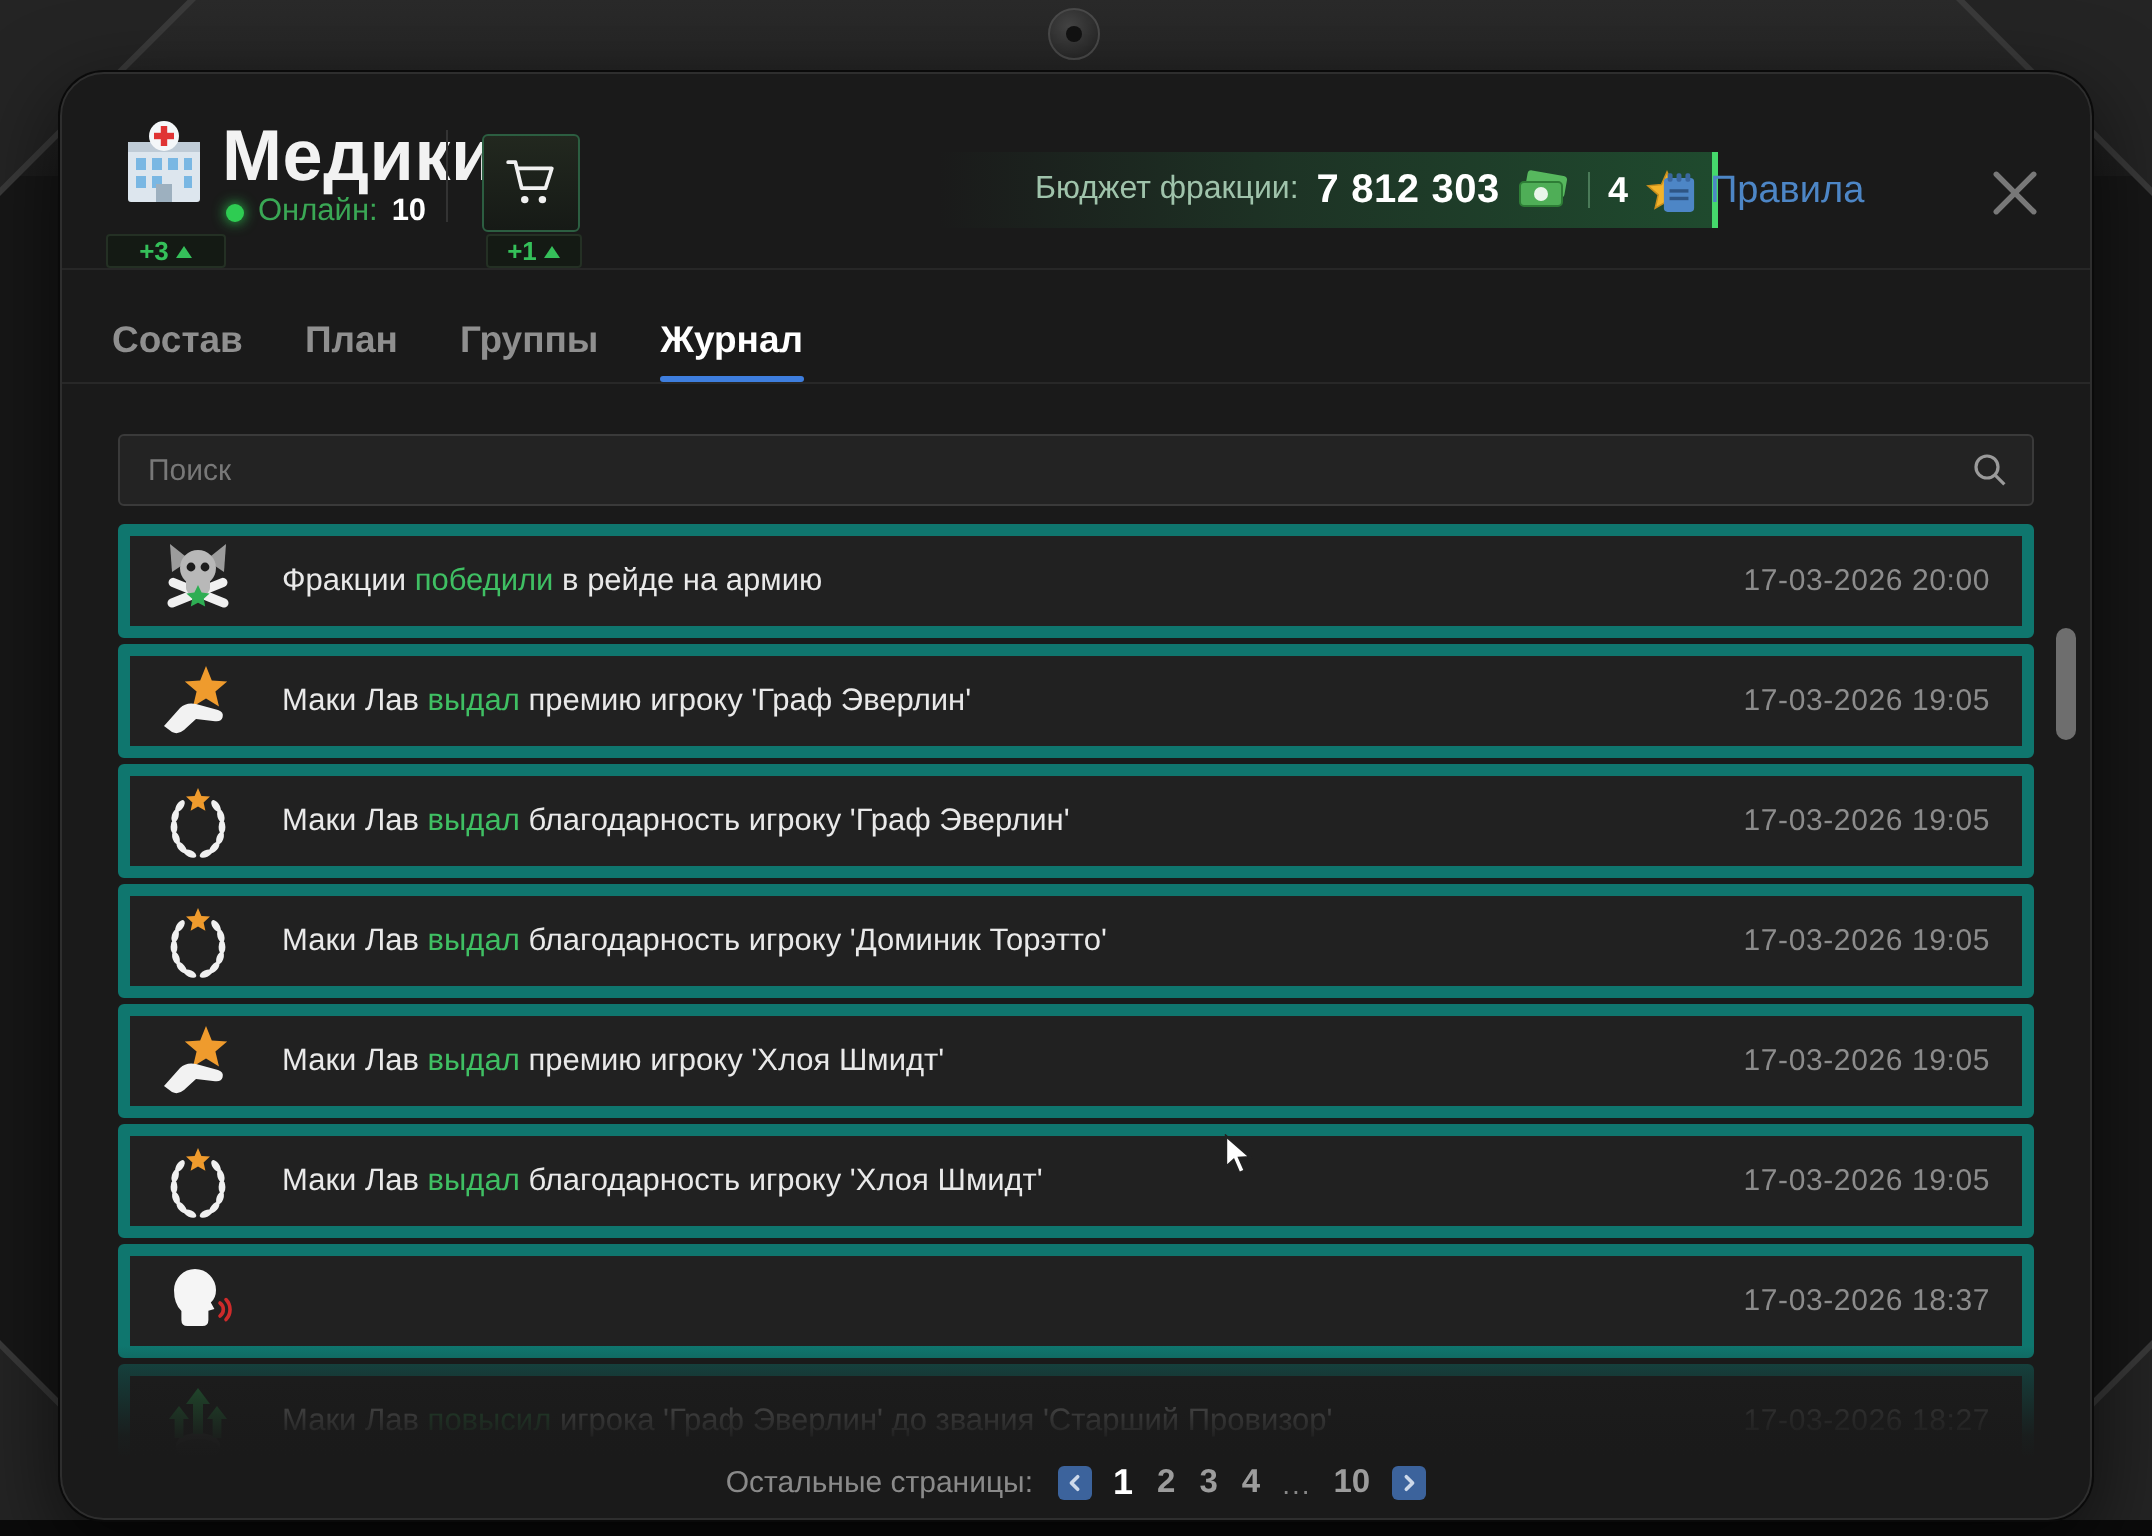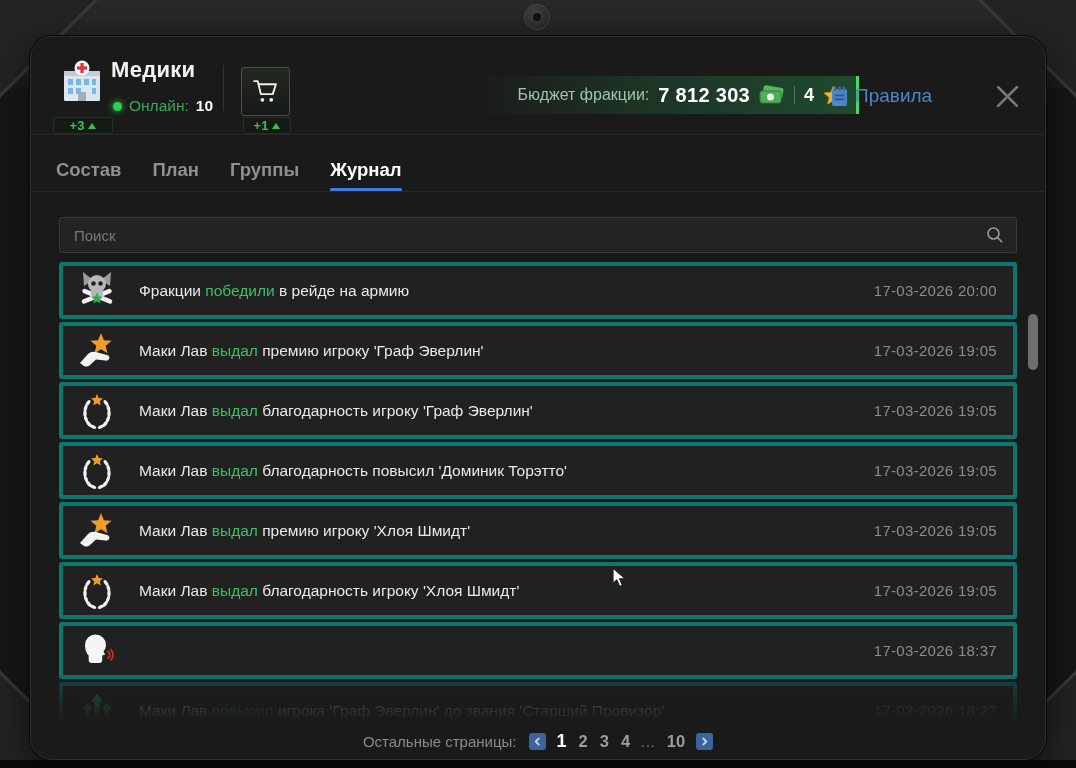--- a/index.html
+++ b/index.html
@@ -23,21 +23,21 @@
     border:1px solid #2e2e2e;border-radius:22px;box-shadow:0 0 0 1px #0a0a0a,0 14px 44px rgba(0,0,0,.65);overflow:hidden;}
 
   
   .hosp-icon{position:absolute;left:28px;top:22px;width:46px;height:46px;}
   .lvl-badge{position:absolute;display:flex;align-items:center;justify-content:center;gap:4px;
     width:60px;height:17px;background:#141a14;border:1px solid #243024;border-radius:2px;
     color:#35c05a;font-weight:bold;font-size:13px;}
   .lvl-badge .tri{width:0;height:0;border-left:4px solid transparent;border-right:4px solid transparent;border-bottom:6px solid #35c05a;display:inline-block;}
   .badge-faction{left:22px;top:80px;}
   .badge-cart{left:212px;top:80px;width:48px;}
-  .f-title{position:absolute;left:80px;top:20px;font-size:22px;font-weight:bold;color:#f2f2f2;letter-spacing:.3px;}
+  .f-title{position:absolute;left:80px;top:20px;font-size:36px;font-weight:bold;color:#f2f2f2;letter-spacing:.3px;}
   .online-row{position:absolute;left:82px;top:60px;display:flex;align-items:center;gap:7px;font-size:15.5px;}
   .online-dot{width:9px;height:9px;border-radius:50%;background:#2ecc52;box-shadow:0 0 7px #2ecc52;}
   .online-label{color:#3aa855;}
   .online-count{color:#fff;font-weight:bold;}
   .vdiv{position:absolute;left:192px;top:28px;width:1px;height:46px;background:#333;}
   .cart-btn{position:absolute;left:210px;top:30px;width:49px;height:49px;background:linear-gradient(#22281f,#161a16);
     border:1px solid #2c5e41;border-radius:3px;display:flex;align-items:center;justify-content:center;cursor:pointer;padding:0;}
   .budget{position:absolute;top:39px;right:186px;width:390px;height:38px;display:flex;align-items:center;justify-content:flex-end;
     gap:9px;padding-right:12px;border-right:3px solid #45d96c;
     background:linear-gradient(90deg,rgba(32,72,46,0) 0%,rgba(32,72,46,.55) 45%,#1f4a2e 100%);}
@@ -57,21 +57,21 @@
   .tabs-divider{position:absolute;left:0;top:154px;width:100%;height:1px;background:#282828;}
 
   
   .search-box{position:absolute;left:28px;top:180px;width:958px;height:36px;background:#232323;border:1px solid #3a3a3a;border-radius:3px;display:flex;align-items:center;}
   .search-box input{flex:1;background:transparent;border:none;outline:none;color:#ddd;font-size:15px;padding:0 14px;font-family:"Liberation Sans",sans-serif;}
   .search-box input::placeholder{color:#787878;}
   .search-ic{margin-right:12px;display:flex;}
 
   
   .log{position:absolute;left:28px;top:225px;width:958px;height:466px;overflow:hidden;}
-  .log-row{height:57px;margin-bottom:3px;background:#212121;border:4px solid #0f766e;border-radius:3px;display:flex;align-items:center;}
+  .log-row{height:57px;margin-bottom:3px;background:#212121;border:6px solid #0f766e;border-radius:3px;display:flex;align-items:center;}
   .log-row.faded{opacity:.5;}
   .row-icon{width:40px;height:40px;margin:0 22px 0 14px;flex:0 0 40px;display:flex;align-items:center;justify-content:center;}
   .row-text{flex:1;font-size:15.5px;color:#e9e9e9;}
   .seg-green{color:#3fbf63;}
   .seg-red{color:#d24444;}
   .row-time{margin-left:auto;margin-right:16px;color:#8c8c8c;font-size:15px;white-space:nowrap;letter-spacing:.3px;}
   .fade{position:absolute;left:28px;top:636px;width:958px;height:56px;pointer-events:none;
     background:linear-gradient(rgba(26,26,26,0),rgba(26,26,26,.92) 80%,#1a1a1a);}
   .scroll-thumb{position:absolute;left:997px;top:277px;width:10px;height:56px;border-radius:5px;background:#6e6e6e;cursor:grab;}
 
@@ -272,21 +272,21 @@
       <ellipse cx="16" cy="35.8" rx="3.4" ry="1.7" transform="rotate(-155 16 35.8)"></ellipse>
       <ellipse cx="29" cy="12" rx="3.4" ry="1.7" transform="rotate(55 29 12)"></ellipse>
       <ellipse cx="31.4" cy="17" rx="3.4" ry="1.7" transform="rotate(75 31.4 17)"></ellipse>
       <ellipse cx="32" cy="22.5" rx="3.4" ry="1.7" transform="rotate(90 32 22.5)"></ellipse>
       <ellipse cx="31" cy="28" rx="3.4" ry="1.7" transform="rotate(110 31 28)"></ellipse>
       <ellipse cx="28.2" cy="32.8" rx="3.4" ry="1.7" transform="rotate(130 28.2 32.8)"></ellipse>
       <ellipse cx="24" cy="35.8" rx="3.4" ry="1.7" transform="rotate(155 24 35.8)"></ellipse>
     </g>
   </svg>
           </span>
-          <span class="row-text"><span>Маки Лав </span><span class="seg-green">выдал</span><span> благодарность повысил 'Доминик Торэтто'</span></span>
+          <span class="row-text"><span>Маки Лав </span><span class="seg-green">выдал</span><span> благодарность игроку 'Доминик Торэтто'</span></span>
           <span class="row-time">17-03-2026 19:05</span>
         </div>
         <div class="log-row">
           <span class="row-icon">
             <svg viewBox="0 0 40 40" width="40" height="40">
     <polygon points="24,2 26.9,9.2 34.6,9.8 28.7,14.8 30.5,22.3 24,18.2 17.5,22.3 19.3,14.8 13.4,9.8 21.1,9.2" fill="#ef9b2d"></polygon>
     <path d="M3 32 L11 23 Q14 20 19 21 L30 24 Q33 25 32.3 27.6 Q31.7 30 28.5 29.6 L19 28.5 L13 34 Q10 36.5 7 35 Z" fill="#f2f2f2"></path>
   </svg>
           </span>
           <span class="row-text"><span>Маки Лав </span><span class="seg-green">выдал</span><span> премию игроку 'Хлоя Шмидт'</span></span>

